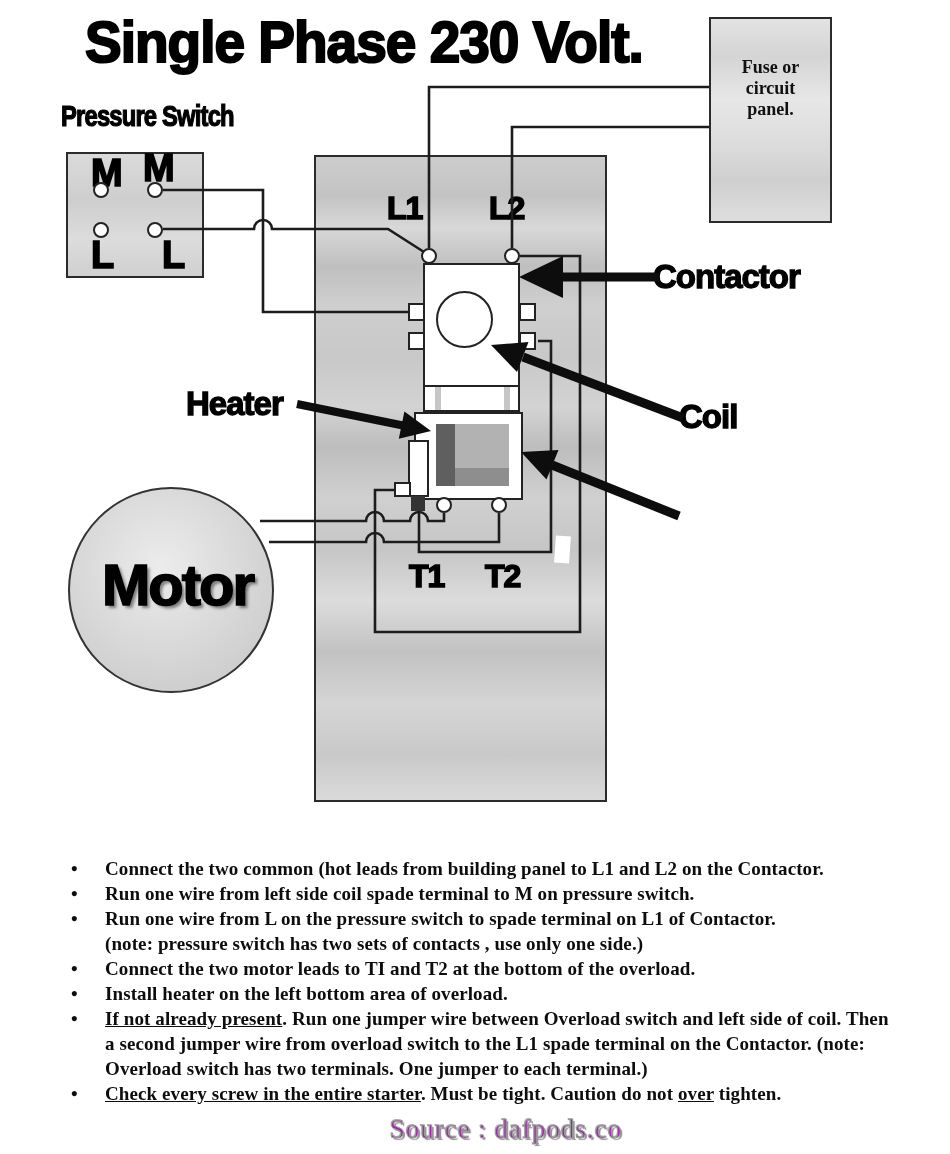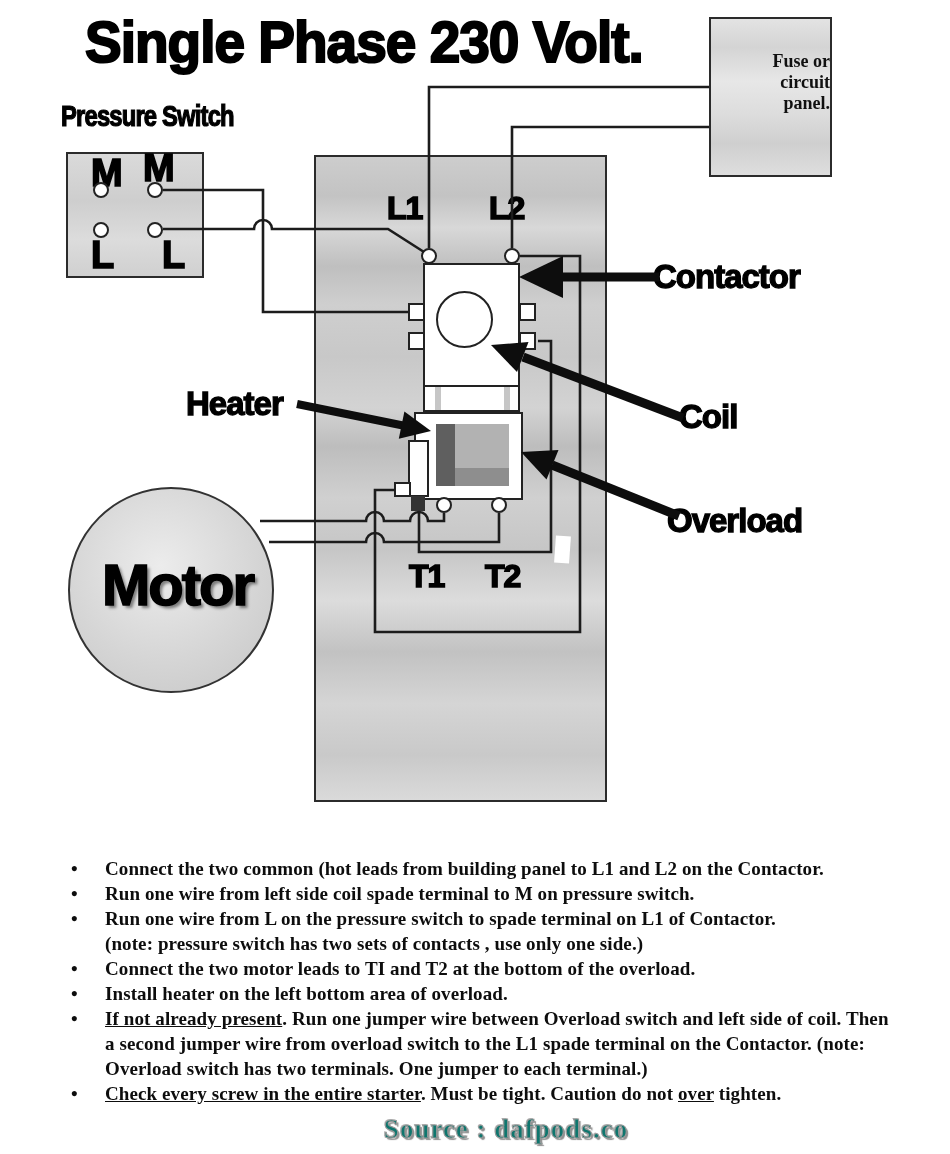--- a/index.html
+++ b/index.html
@@ -22,25 +22,25 @@
   .biglabel  { font-size:32px; -webkit-text-stroke:1.6px #000; }
   .callout   { font-size:33px; -webkit-text-stroke:1.3px #000; }
 
   
   .panel {
     left:283px; top:155px; width:289px; height:643px;
     border:2px solid #2b2b2b;
     background:linear-gradient(180deg,#cdcdcd 0%,#c3c3c3 6%,#d8d8d8 11%,#bfbfbf 17%,#cfcfcf 23%,#c8c8c8 31%,#d3d3d3 39%,#bdbdbd 45%,#d0d0d0 53%,#c6c6c6 61%,#dcdcdc 69%,#c2c2c2 77%,#d5d5d5 85%,#c9c9c9 93%,#dadada 100%);
   }
   .fusebox {
-    left:678px; top:17px; width:123px; height:160px;
+    left:678px; top:17px; width:123px; height:206px;
     border:2px solid #2b2b2b; box-sizing:border-box;
     background:linear-gradient(180deg,#e3e3e3 0%,#d4d4d4 18%,#e7e7e7 40%,#dcdcdc 62%,#cfcfcf 80%,#dedede 100%);
     font-family:"Liberation Serif", serif; font-weight:bold; font-size:18px;
-    text-align:right; line-height:21px; padding-top:11px; white-space:pre-line; color:#111;
+    text-align:center; line-height:21px; padding-top:17px; white-space:pre-line; color:#111;
   }
   .psbox {
     left:35px; top:152px; width:138px; height:126px;
     border:2px solid #2b2b2b; box-sizing:border-box;
     background:linear-gradient(180deg,#dadada 0%,#cecece 38%,#dcdcdc 70%,#d0d0d0 100%);
   }
   .whitebox { background:#ffffff; border:2px solid #222; box-sizing:border-box; }
   .circle   { border-radius:50%; }
   .term     { width:16px; height:16px; background:#fff; border:2px solid #222; border-radius:50%; box-sizing:border-box; }
 
@@ -58,22 +58,22 @@
 
   
   .notes { left:36px; top:856px; width:890px; font-family:"Liberation Serif", serif; font-weight:bold; font-size:19px; color:#0d0d0d; }
   .note-row { display:flex; line-height:25px; }
   .note-bullet { width:34px; flex:0 0 34px; text-align:left; padding-left:4px; }
   .note-text { flex:1; letter-spacing:0.1px; }
   .emu { text-decoration:underline; }
 
   .source {
     left:320px; top:1114px; width:310px; text-align:center;
-    font-family:"Liberation Serif", serif; font-weight:bold; font-size:27px;
-    color:#0f766e; -webkit-text-stroke:1px #9a9a9a;
+    font-family:"Liberation Serif", serif; font-weight:normal; font-size:27px;
+    color:#a21caf; -webkit-text-stroke:1px #9a9a9a;
     text-shadow:2px 2px 1px #8f8f8f, -1px -1px 0 #bbb;
     letter-spacing:1px; white-space:nowrap;
   }
 </style>
 </head>
 <body>
 
 <div class="stage">
 
   <div class="abs blabel title">Single Phase 230 Volt.</div>
@@ -128,21 +128,20 @@
   <div class="abs blabel biglabel" style="left:454px; top:560px;">T2</div>
 
   <div class="abs" style="left:524px; top:536px; width:15px; height:27px; background:#fff; transform:rotate(4deg);"></div>
 
   <div class="abs motor"></div>
   <div class="abs motor-label">Motor</div>
 
   <div class="abs blabel callout" style="left:155px; top:387px;">Heater</div>
   <div class="abs blabel callout" style="left:622px; top:260px;">Contactor</div>
   <div class="abs blabel callout" style="left:648px; top:400px;">Coil</div>
-  <div class="abs blabel callout" style="left:636px; top:504px;">Overload</div>
 
   <svg class="abs wires" width="950" height="1154" viewBox="0 0 950 1154">
     <g stroke="#1c1c1c" stroke-width="2.6" fill="none">
       <path d="M132,190 H232 V312 H377"></path>
       <path d="M132,229 H223 A9 9 0 0 1 241,229 H357 L393,252"></path>
       <path d="M398,248 V87 H678"></path>
       <path d="M481,248 V127 H678"></path>
       <path d="M489,256 H549 V632 H344 V490 H364"></path>
       <path d="M507,341 H520 V552 H388 V511"></path>
       <path d="M229,521 H335 A9 9 0 0 1 353,521 H379 A9 9 0 0 1 397,521 H413 V513"></path>

